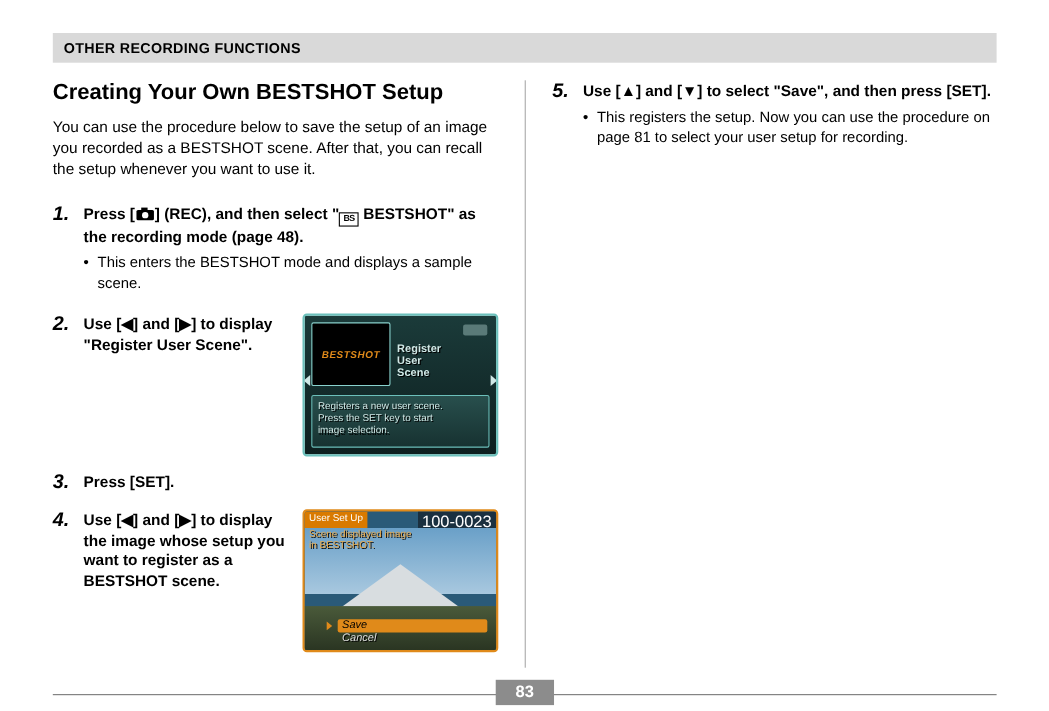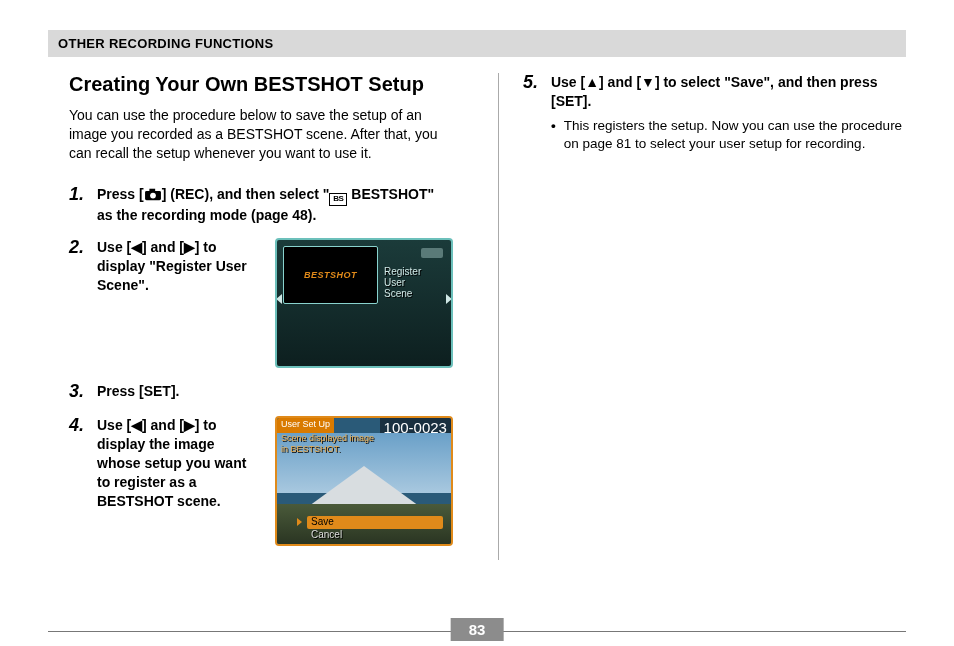--- a/index.html
+++ b/index.html
@@ -1,60 +1,60 @@
 <!DOCTYPE html>
 <html><head>
 <meta charset="utf-8">
 <style>
   * { box-sizing: border-box; margin: 0; padding: 0; }
   html, body { width: 954px; height: 646px; font-family: Arial, Helvetica, sans-serif; color: #000; background: #fff; }
   .page { position: relative; width: 954px; height: 646px; padding: 30px 48px 0 48px; }
   .section-header { background: #d9d9d9; padding: 6px 10px; font-size: 13px; font-weight: bold; letter-spacing: 0.3px; margin-bottom: 16px; }
   .columns { display: flex; gap: 0; }
-  .col { width: 50%; padding-right: 24px; margin-left: 21px; }
+  .col { width: 50%; padding-right: 24px; }
   .col-right { padding-left: 24px; padding-right: 0; border-left: 1px solid #aaa; }
   h2.title { font-size: 20px; font-weight: bold; margin-bottom: 10px; }
   p.intro { font-size: 14px; line-height: 1.35; margin-bottom: 22px; }
   .step { display: flex; gap: 8px; margin-bottom: 14px; }
   .step-num { font-size: 18px; font-style: italic; font-weight: bold; min-width: 20px; line-height: 1.1; }
   .step-body { flex: 1; }
   .step-main { font-size: 14px; font-weight: bold; line-height: 1.35; }
   .bullets { margin-top: 6px; padding-left: 0; }
   .bullet { display: flex; gap: 8px; font-size: 13.5px; line-height: 1.35; margin-bottom: 4px; }
   .bullet::before { content: "•"; font-weight: bold; }
   .step-row { display: flex; gap: 14px; align-items: flex-start; }
   .step-text-col { flex: 1; }
   .inline-icon { display: inline-block; vertical-align: -2px; }
   .icon-camera { width: 18px; height: 13px; }
   .icon-bs { width: 18px; height: 13px; border: 1.5px solid #000; display:inline-flex; align-items:center; justify-content:center; font-size:8px; font-weight:bold; letter-spacing:-0.5px;text-align:right; }
   
   .shot { border-radius: 4px; overflow: hidden; }
   .shot1 { width: 178px; height: 130px; background: linear-gradient(#1b3b3a,#0d1f1f); border: 2px solid #6cc0bb; position: relative; font-family: Arial, sans-serif; }
   .shot1-top { position:absolute; top:6px; left:6px; right:6px; height:58px; display:flex; gap:4px; }
-  .shot1-preview { width: 95px; height: 58px; border: 1px solid #89d3ce; border-radius:2px; background:#000; display:flex; align-items:center; justify-content:center; }
+  .shot1-preview { width: 72px; height: 58px; border: 1px solid #89d3ce; border-radius:2px; background:#000; display:flex; align-items:center; justify-content:center; }
   .shot1-preview span { color:#e08a1a; font-size:9px; font-weight:bold; font-style:italic; letter-spacing:0.5px; }
   .shot1-badge { position:absolute; top:8px; right:8px; width:22px; height:10px; background:#5a7a78; border-radius:2px; }
   .shot1-sidetext { flex:1; display:flex; flex-direction:column; justify-content:center; gap:0; padding-left:2px; padding-top:14px; }
-  .shot1-sidetext div { color:#d0e8e6; font-size:10px; line-height:1.1; text-shadow:1px 1px 0 #000; }
+  .shot1-sidetext div { color:#d0e8e6; font-size:10px; line-height:1.1; text-shadow:1px 1px 0 #000;font-weight:bold; }
   .shot1-desc { position:absolute; left:6px; right:6px; bottom:6px; height:48px; background: linear-gradient(#284f4d,#173231); border:1px solid #6cc0bb; border-radius:2px; padding:4px 5px; }
   .shot1-desc div { color:#d0e8e6; font-size:9px; line-height:1.25; text-shadow:1px 1px 0 #000; }
   .shot1-arrow-l, .shot1-arrow-r { position:absolute; bottom:62px; width:0; height:0; border-top:5px solid transparent; border-bottom:5px solid transparent; }
   .shot1-arrow-l { left:-1px; border-right:6px solid #d0e8e6; }
   .shot1-arrow-r { right:-1px; border-left:6px solid #d0e8e6; }
   
   .shot2 { width: 178px; height: 130px; background:#2a5a78; border:2px solid #e08a1a; position:relative; border-radius:4px; overflow:hidden; }
   .shot2-titlebar { position:absolute; top:0; left:0; right:0; height:15px; display:flex; }
   .shot2-titlebar .lbl { background:#d97a00; color:#fff; font-size:9px; padding:1px 4px; border-top-left-radius:2px; }
   .shot2-titlebar .count { margin-left:auto; color:#fff; background:#1a3040; font-size:15px; padding:1px 4px; }
   .shot2-sub { position:absolute; top:15px; left:4px; font-size:9px; color:#e6a84a; line-height:1.15; text-shadow:1px 1px 0 #000; }
   .shot2-sky { position:absolute; top:15px; left:0; right:0; height:60px; background:linear-gradient(#6aa0c8,#a8c8df); }
   .shot2-mtn { position:absolute; top:48px; left:50%; transform:translateX(-50%); width:0; height:0; border-left:55px solid transparent; border-right:55px solid transparent; border-bottom:40px solid #d8dde0; }
   .shot2-mtn2 { position:absolute; top:68px; left:50%; transform:translateX(-50%); width:0; height:0; border-left:70px solid transparent; border-right:70px solid transparent; border-bottom:28px solid #7a8a78; }
   .shot2-ground { position:absolute; bottom:0; left:0; right:0; height:40px; background:linear-gradient(#4a5a3a,#2a3522); }
-  .shot2-menu { position:absolute; bottom:3px; left:30px; right:8px; }
+  .shot2-menu { position:absolute; bottom:3px; left:30px; right:8px;font-style:italic; }
   .shot2-menu-row { font-size:10px; line-height:1.25; text-shadow:1px 1px 0 #000; padding:0 4px; }
   .shot2-menu-row.sel { background:#e08a1a; color:#000; border-radius:2px; text-shadow:none; }
   .shot2-menu-row.unsel { color:#ddd; }
   .shot2-arrow { position:absolute; bottom:18px; left:20px; width:0; height:0; border-top:4px solid transparent; border-bottom:4px solid transparent; border-left:5px solid #e08a1a; }
   
   .footer { position:absolute; left:48px; right:48px; bottom:14px; }
   .footer-line { border-top:1px solid #777; position:relative; }
   .page-num { position:absolute; left:50%; top:-14px; transform:translateX(-50%); background:#8c8c8c; color:#fff; font-weight:bold; font-size:15px; padding:3px 18px; }
 </style>
 </head>
@@ -72,20 +72,25 @@
       <div class="step">
         <div class="step-num">1.</div>
         <div class="step-body">
           <div class="step-main">
             <span>Press [</span><span class="inline-icon"><svg class="icon-camera" viewBox="0 0 24 18">
                   <rect x="1" y="4" width="22" height="13" rx="2" fill="#000"></rect>
                   <rect x="7" y="1" width="8" height="4" fill="#000"></rect>
                   <circle cx="12" cy="10.5" r="4" fill="#fff"></circle>
                 </svg></span><span>] (REC), and then select "</span><span class="inline-icon icon-bs">BS</span><span> BESTSHOT" as the recording mode (page 48).</span>
           </div>
+          <div class="bullets">
+            <div class="bullet">
+                <span>This enters the BESTSHOT mode and displays a sample scene.</span>
+              </div>
+          </div>
         </div>
       </div>
 
       <div class="step">
         <div class="step-num">2.</div>
         <div class="step-body step-row">
           <div class="step-text-col">
             <div class="step-main">Use [◀] and [▶] to display "Register User Scene".</div>
           </div>
 
@@ -96,20 +101,25 @@
                 </div>
               <div class="shot1-sidetext">
                 <div>Register</div>
                 <div>User</div>
                 <div>Scene</div>
               </div>
             </div>
             <div class="shot1-badge"></div>
             <div class="shot1-arrow-l"></div>
             <div class="shot1-arrow-r"></div>
+            <div class="shot1-desc">
+              <div>Registers a new user scene.</div>
+              <div>Press the SET key to start</div>
+              <div>image selection.</div>
+            </div>
           </div>
         </div>
       </div>
 
       <div class="step">
         <div class="step-num">3.</div>
         <div class="step-body">
           <div class="step-main">Press [SET].</div>
         </div>
       </div>

